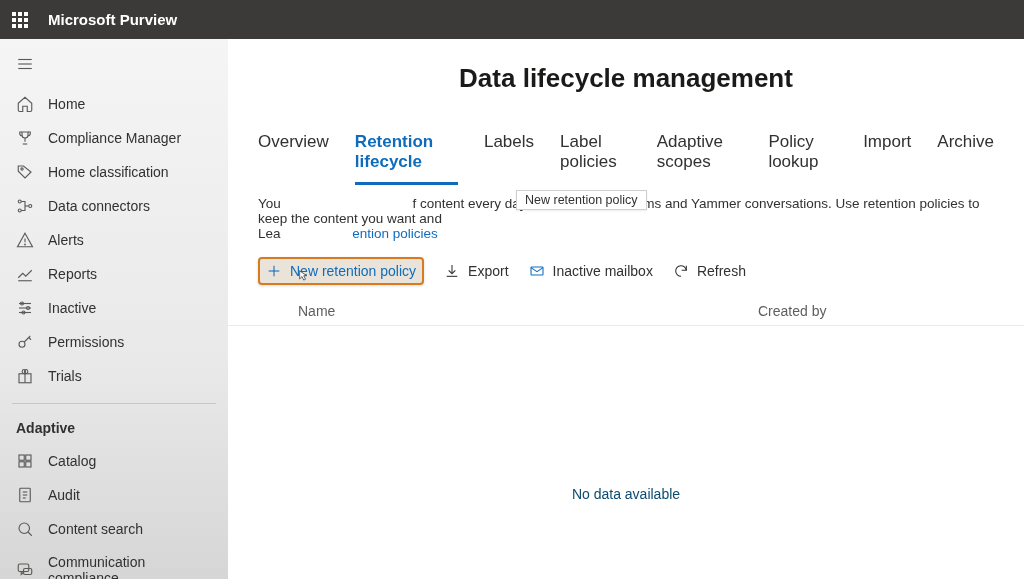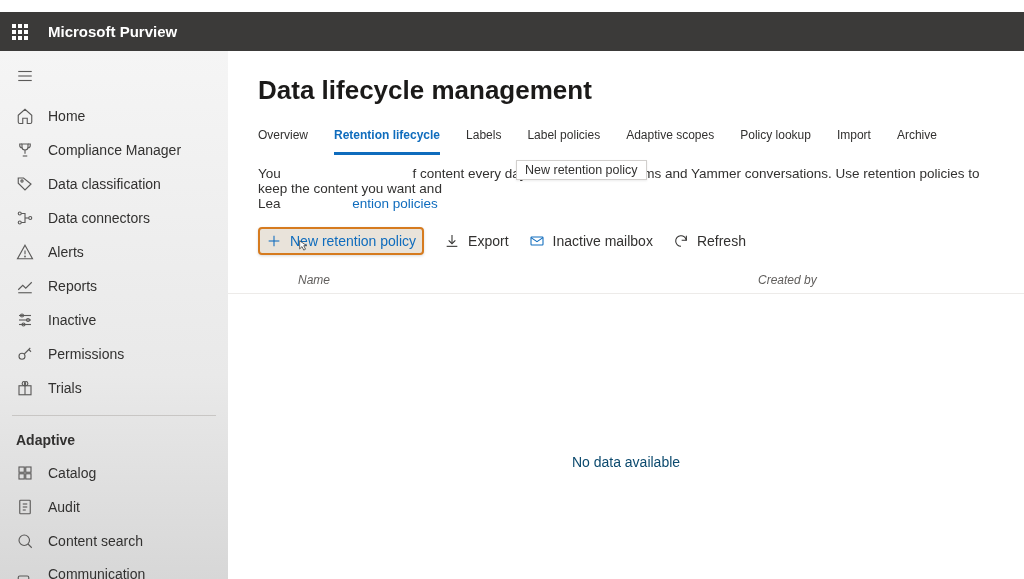--- a/index.html
+++ b/index.html
@@ -1,50 +1,50 @@
 <!DOCTYPE html>
 <html><head>
 <meta charset="utf-8">
 <style>
 * { margin: 0; padding: 0; box-sizing: border-box; font-family: "Segoe UI", sans-serif; }
 body { width: 1024px; height: 579px; overflow: hidden; background: #fff; }
 
-.topbar { height: 39px; background: #3b3a39; display: flex; align-items: center; padding: 0 12px; color: #fff; margin-top: 12px; }
+.topbar { height: 39px; background: #3b3a39; display: flex; align-items: center; padding: 0 12px; color: #fff; }
 .waffle { width: 16px; height: 16px; display: grid; grid-template-columns: repeat(3,4px); grid-template-rows: repeat(3,4px); gap: 2px; margin-right: 20px; cursor: pointer; }
 .waffle span { background: #fff; width: 4px; height: 4px; }
 .brand { font-size: 15px; font-weight: 600; }
 
 .shell { display: flex; height: calc(100% - 39px); }
 
 .sidebar { width: 228px; background: linear-gradient(#f5f5f5,#e9e9e9 60%,#d6d6d6); padding: 10px 0; overflow-y: auto; }
 .hamburger { padding: 6px 16px 10px; cursor: pointer; color: #323130; }
 .nav-item { display: flex; align-items: center; gap: 14px; padding: 8px 16px; font-size: 14px; color: #323130; cursor: pointer; }
 .nav-icon { width: 18px; height: 18px; stroke: #5b5a59; stroke-width: 1.5; fill: none; flex-shrink: 0; }
 .divider { height: 1px; background: #c8c6c4; margin: 10px 12px; }
 .section-title { padding: 6px 16px 8px; font-size: 14px; font-weight: 600; color: #323130; }
 
 .main { flex: 1; padding: 24px 0 0 0; overflow: hidden; position: relative; }
-.page-title { font-size: 26px; font-weight: 700; color: #1b1a19; padding: 0 30px 16px; }
+.page-title { font-size: 26px; font-weight: 700; color: #1b1a19; padding: 0 30px 16px; text-align: center; }
 
 .tabs { display: flex; gap: 26px; padding: 0 30px; border-bottom: 1px solid transparent; }
-.tab { font-size: 12px; color: #323130; padding: 6px 0 10px; cursor: pointer; border-bottom: 3px solid transparent; }
+.tab { font-size: 17px; color: #323130; padding: 6px 0 10px; cursor: pointer; border-bottom: 3px solid transparent; margin-top: 16px; }
 .tab.active { color: #0f6cbd; border-bottom-color: #0f6cbd; font-weight: 600; }
 
 .intro { padding: 10px 30px 0; font-size: 13.5px; color: #323130; position: relative; }
 .intro .link { color: #0f6cbd; cursor: pointer; }
 .tooltip { position: absolute; left: 288px; top: 4px; background: #fff; border: 1px solid #d2d0ce; padding: 2px 8px; font-size: 12.5px; color: #323130; box-shadow: 0 1px 2px rgba(0,0,0,.08); }
 
 .toolbar { display: flex; align-items: center; gap: 20px; padding: 10px 30px 8px; margin-top: 6px; }
 .highlight-box { border: 2px solid #d67b1f; border-radius: 4px; padding: 4px 6px; background: #e9e3da; display: flex; align-items: center; gap: 8px; box-shadow: 0 1px 3px rgba(0,0,0,.15); position: relative; }
 .tool-btn { display: flex; align-items: center; gap: 8px; font-size: 14px; color: #323130; cursor: pointer; }
 .tool-btn.blue { color: #0f6cbd; }
 .tool-icon { width: 16px; height: 16px; stroke: currentColor; stroke-width: 1.6; fill: none; }
 .cursor-icon { position: absolute; left: 35px; top: 10px; width: 14px; height: 14px; }
 
-.table-head { display: flex; padding: 10px 30px 6px; border-bottom: 1px solid #edebe9; font-size: 12px; color: #605e5c; font-style: italic; }
+.table-head { display: flex; padding: 10px 30px 6px; border-bottom: 1px solid #edebe9; font-size: 14px; color: #605e5c; }
 .table-head .col-name { width: 500px; padding-left: 40px; }
 .table-head .col-created { flex: 1; }
 .empty { text-align: center; color: #0c4a6e; font-size: 14px; padding-top: 160px; }
 </style>
 </head>
 <body>
 
 <div class="topbar">
   <div class="waffle">
     <span></span>
@@ -84,21 +84,21 @@
             <line x1="12" y1="12" x2="12" y2="17"></line>
             <line x1="9" y1="20" x2="15" y2="20"></line>
           </svg>
           <span>Compliance Manager</span>
         </div>
         <div class="nav-item">
           <svg class="nav-icon" viewBox="0 0 24 24">
             <path d="M20 12l-8 8-9-9V4h7z"></path>
             <circle cx="8" cy="8" r="1.5"></circle>
           </svg>
-          <span>Data classification</span>
+          <span>Home classification</span>
         </div>
         <div class="nav-item">
           <svg class="nav-icon" viewBox="0 0 24 24">
             <circle cx="5" cy="6" r="2"></circle>
             <circle cx="5" cy="18" r="2"></circle>
             <circle cx="19" cy="12" r="2"></circle>
             <path d="M7 6h5v12H7"></path>
             <path d="M12 12h5"></path>
           </svg>
           <span>Data connectors</span>

